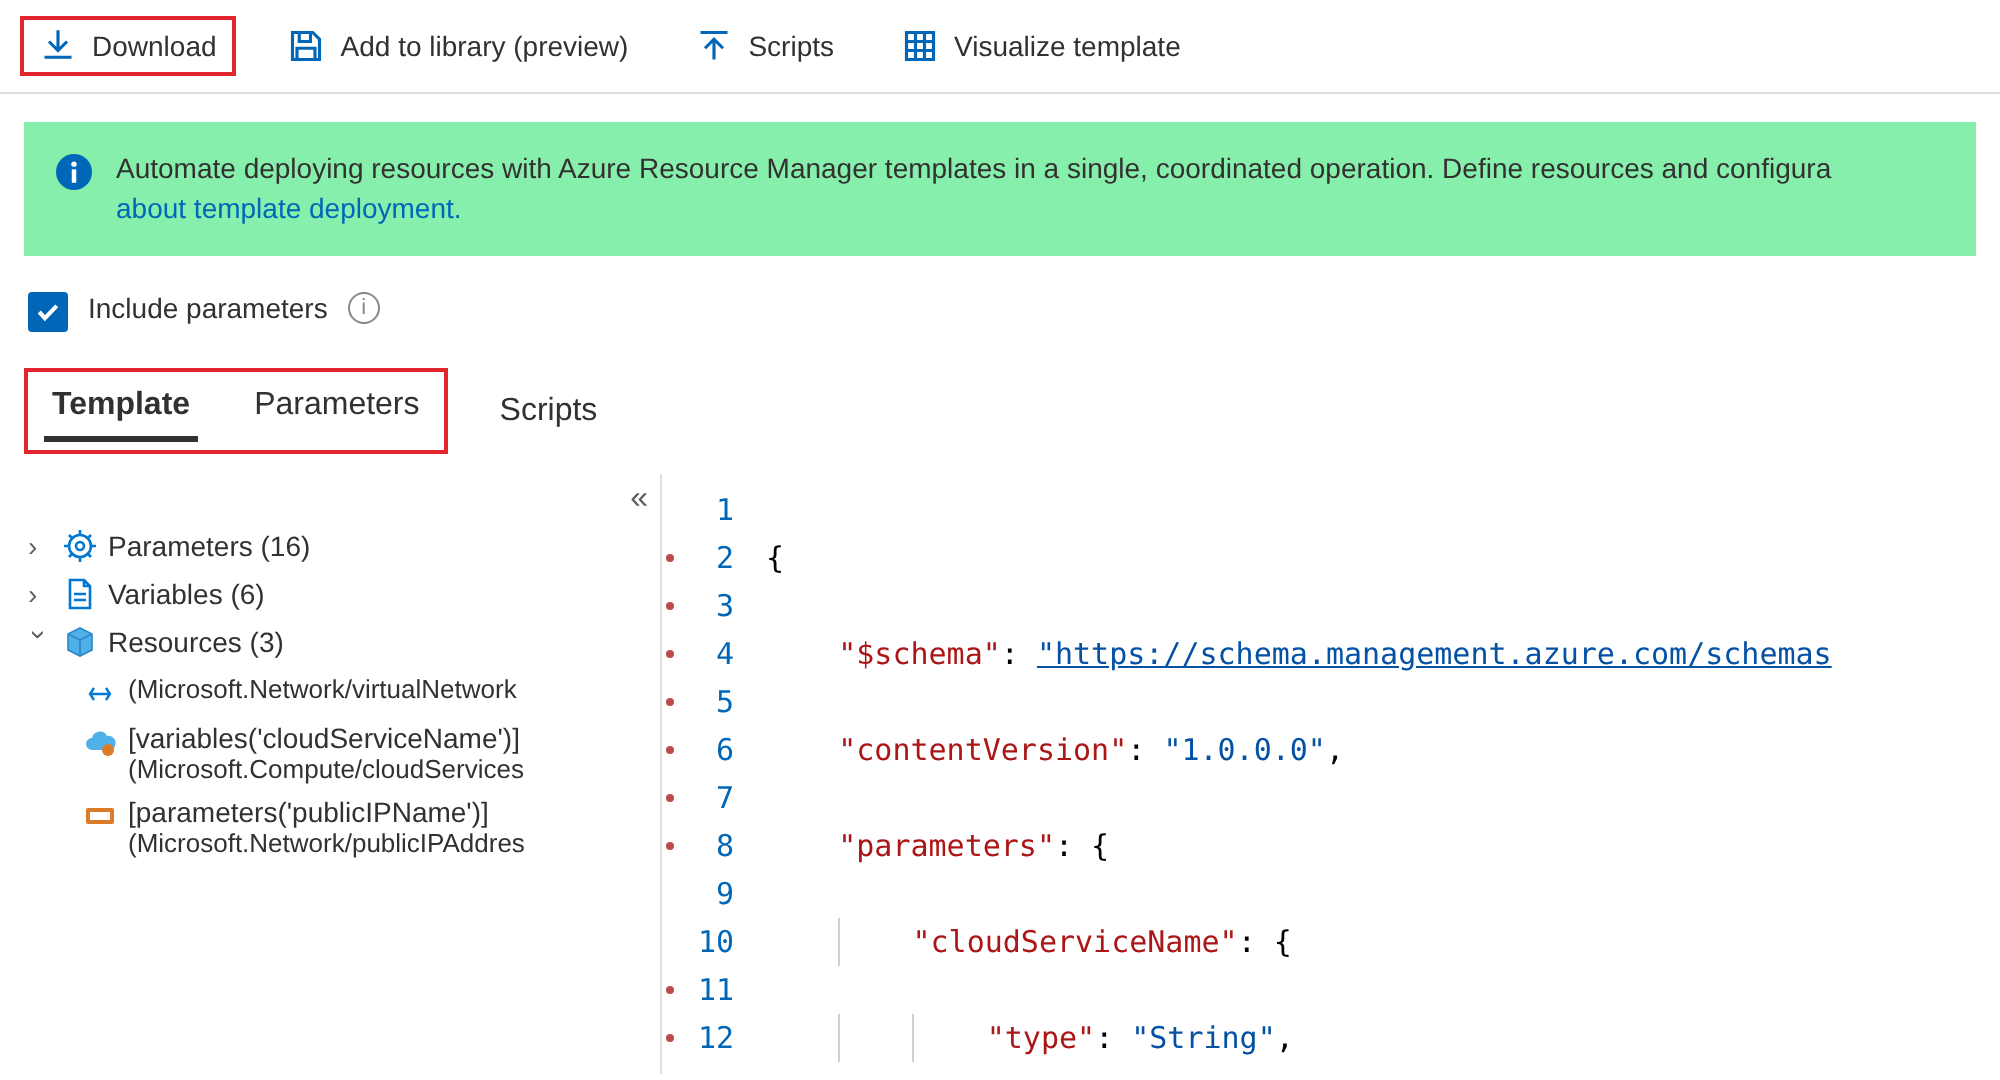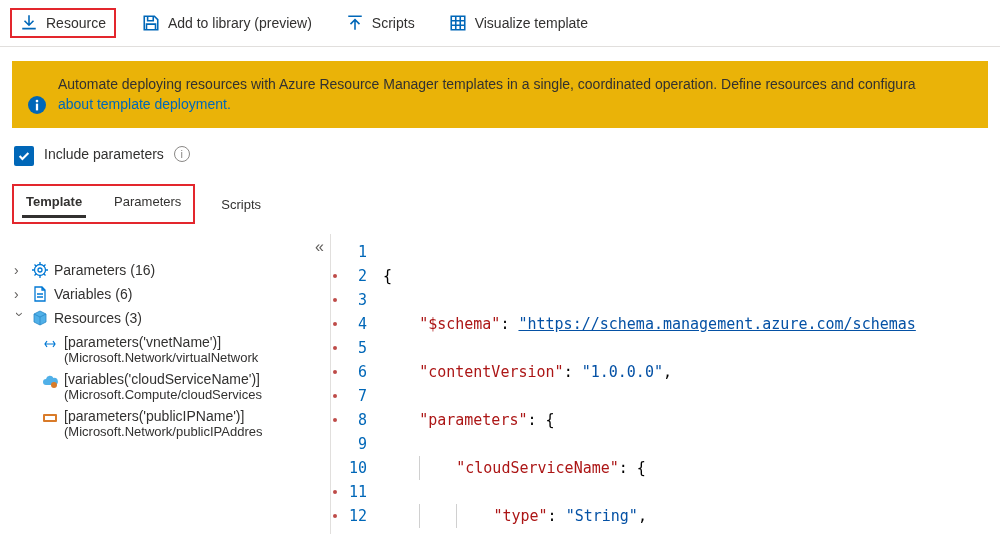--- a/index.html
+++ b/index.html
@@ -1,31 +1,31 @@
 <!DOCTYPE html>
 <html><head>
 <meta charset="utf-8">
 <style>
   * { box-sizing: border-box; margin: 0; padding: 0; }
   body { font-family: "Segoe UI", Arial, sans-serif; font-size: 14px; color: #323130; background: #fff; width: 1000px; height: 540px; overflow: hidden; }
   .toolbar { display: flex; align-items: center; padding: 8px 10px; border-bottom: 1px solid #e1dfdd; gap: 18px; }
   .tbtn { display: flex; align-items: center; gap: 8px; padding: 4px 8px; cursor: pointer; color: #323130; }
   .tbtn svg { width: 18px; height: 18px; }
   .hl-box { border: 2px solid #e3262d; }
-  .info-banner { margin: 14px 12px 0 12px; background: #eab308; display: flex; align-items: flex-end; padding: 14px 16px; gap: 12px; }
+  .info-banner { margin: 14px 12px 0 12px; background: #86efac; display: flex; align-items: flex-start; padding: 14px 16px; gap: 12px; }
   .info-banner svg { flex-shrink: 0; width: 18px; height: 18px; margin-top: 2px; }
   .info-banner .msg { font-size: 14px; line-height: 1.4; }
   .info-banner a { color: #0067b8; text-decoration: none; cursor: pointer; }
   .checkbox-row { display: flex; align-items: flex-start; gap: 10px; margin: 18px 14px 0 14px; }
   .cb { width: 20px; height: 20px; background: #0067b8; border-radius: 2px; display: flex; align-items: center; justify-content: center; }
   .cb svg { width: 14px; height: 14px; }
   .info-icon { width: 16px; height: 16px; border: 1px solid #8a8886; border-radius: 50%; display: flex; align-items: center; justify-content: center; font-size: 11px; color: #8a8886; }
   .tabs-wrap { display: flex; align-items: center; margin: 18px 0 0 12px; gap: 22px; }
   .tabs-hl { display: flex; border: 2px solid #e3262d; padding: 2px 8px 4px 8px; gap: 24px; }
-  .tab { padding: 6px 4px; cursor: pointer; font-size: 13px; color: #323130; }
+  .tab { padding: 6px 4px; cursor: pointer; font-size: 16px; color: #323130; }
   .tab.active { font-weight: 600; border-bottom: 3px solid #323130; }
   .body-row { display: flex; margin-top: 10px; height: 300px; }
   .sidebar { width: 330px; padding: 6px 4px 0 14px; position: relative; }
   .collapse { position: absolute; right: 6px; top: 4px; font-size: 16px; color: #605e5c; cursor: pointer; }
   .tree-item { display: flex; align-items: center; gap: 6px; padding: 4px 0; cursor: pointer; }
   .tree-item svg { width: 16px; height: 16px; flex-shrink: 0; }
   .chev { width: 12px; flex-shrink:0; display: inline-block; color:#605e5c; }
   .res-child { padding-left: 28px; margin-top: 4px; }
   .res-child .line1 { color: #323130; }
   .res-child .line2 { color: #323130; font-size: 13px; }
@@ -44,21 +44,21 @@
   .pad { display:inline-block; }
 </style>
 </head>
 <body>
 
 <div class="toolbar">
   <div class="tbtn hl-box">
     <svg viewBox="0 0 16 16">
         <path fill="none" stroke="#0067b8" stroke-width="1.4" d="M8 1v9M4 6l4 4 4-4M2 13h12"></path>
       </svg>
-    <span>Resource</span>
+    <span>Download</span>
   </div>
   <div class="tbtn">
     <svg viewBox="0 0 16 16">
         <path fill="none" stroke="#0067b8" stroke-width="1.4" d="M2 2h9l3 3v9H2zM5 2v4h5V2M4 14v-5h8v5"></path>
       </svg>
     <span>Add to library (preview)</span>
   </div>
   <div class="tbtn">
     <svg viewBox="0 0 16 16">
         <path fill="none" stroke="#0067b8" stroke-width="1.4" d="M8 14V5M4 9l4-4 4 4M2 2h12"></path>
@@ -130,21 +130,20 @@
           <path fill="none" stroke="#2a88c7" stroke-width="0.8" d="M2 4l6 3 6-3M8 7v8"></path>
         </svg>
       <span>Resources (3)</span>
     </div>
     <div class="res-child">
       <div class="res-child-row">
         <svg viewBox="0 0 16 16">
             <path fill="none" stroke="#0078d4" stroke-width="1.2" d="M3 8h10M5 5l-2 3 2 3M11 5l2 3-2 3"></path>
           </svg>
         <div>
-            <div class="line1">[parameters('vnetName')]</div>
             <div class="line2">(Microsoft.Network/virtualNetwork</div>
           </div>
       </div>
       <div class="res-child-row">
         <svg viewBox="0 0 16 16">
             <path fill="#50b0e8" d="M4 12a3 3 0 010-6 4 4 0 017.5-1A3 3 0 0113 12z"></path>
             <circle cx="12" cy="12" r="3" fill="#d97b29"></circle>
           </svg>
         <div>
             <div class="line1">[variables('cloudServiceName')]</div>

